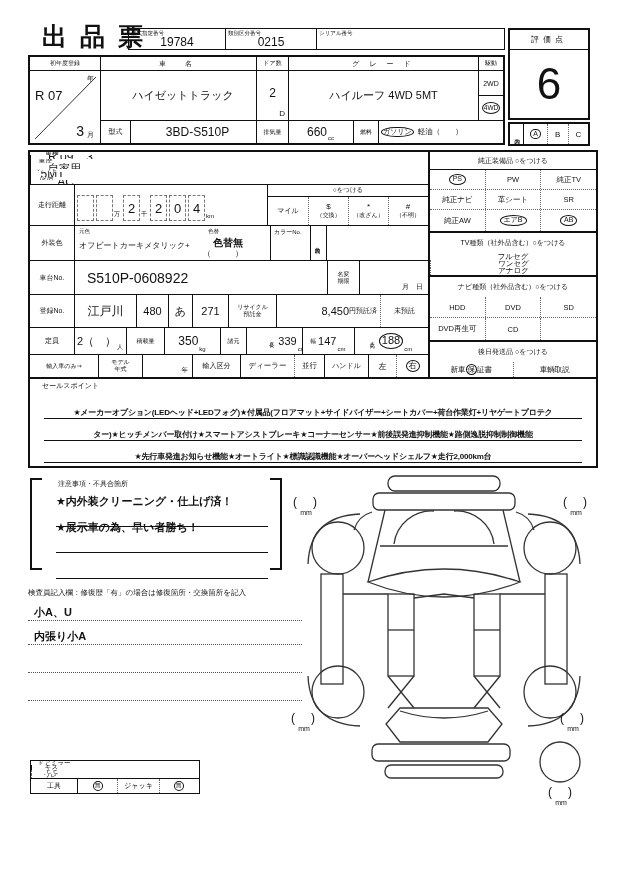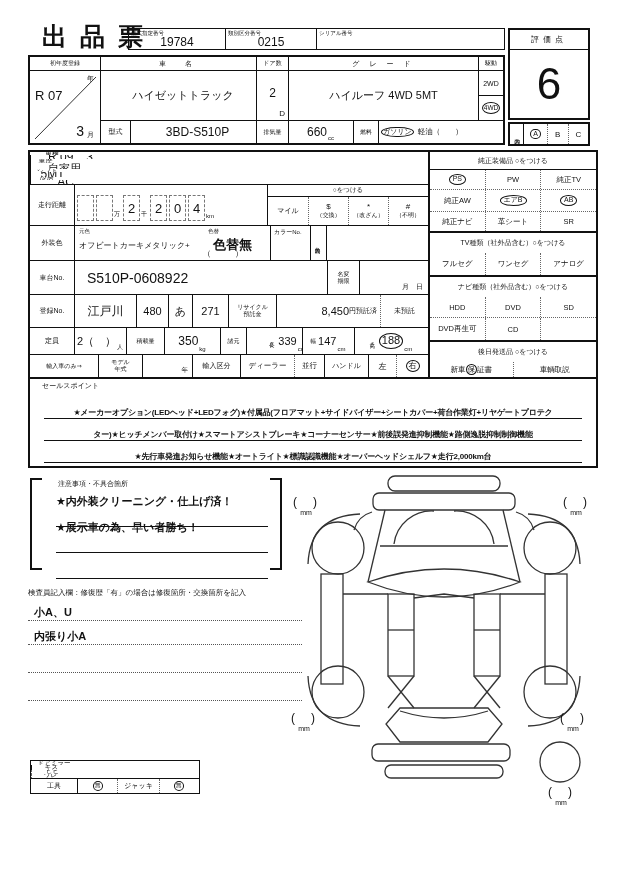--- a/index.html
+++ b/index.html
@@ -230,21 +230,21 @@
         </div>
 
         <div class="row" style="height:35px;">
           <div class="c first" style="width:44px;">
               <span class="lab">外装色</span>
             </div>
           <div class="c left" style="width:196px;">
             <span class="abs" style="left:4px;top:2px;font-size:5.5px;">元色</span>
             <span class="abs" style="left:4px;top:14px;font-size:8px;">オフビートカーキメタリック+</span>
             <span class="abs" style="left:133px;top:2px;font-size:5.5px;">色替</span>
-            <span class="abs" style="left:138px;top:10px;font-size:13px;font-weight:bold;">色替無</span>
+            <span class="abs" style="left:138px;top:10px;font-size:10px;font-weight:bold;">色替無</span>
             <span class="abs" style="left:128px;top:22px;font-size:8px;">（　　　）</span>
           </div>
           <div class="c" style="width:40px;">
               <span class="abs" style="left:3px;top:2px;font-size:6px;">カラーNo.</span>
             </div>
           <div class="c" style="width:16px;">
               <span class="vert lab55">内装色</span>
             </div>
           <div class="c" style="width:102px;"></div>
         </div>
@@ -345,36 +345,36 @@
 
       <div style="flex:1;border-left:2px solid #111;display:flex;flex-direction:column;">
         <div class="sechdr nt" style="height:17px;">純正装備品 ○をつける</div>
         <div class="eqrow solid" style="height:19px;">
           <div class="eq first">
               <span class="circ" style="font-size:7px;">PS</span>
             </div>
           <div class="eq">PW</div>
           <div class="eq">純正TV</div>
         </div>
+        <div class="eqrow" style="height:19px;">
+          <div class="eq first">純正ナビ</div>
+          <div class="eq">革シート</div>
+          <div class="eq">SR</div>
+        </div>
         <div class="eqrow" style="height:21px;">
           <div class="eq first">純正AW</div>
           <div class="eq">
               <span class="circ" style="font-size:7px;">エアB</span>
             </div>
           <div class="eq">
               <span class="circ" style="font-size:7px;">AB</span>
             </div>
         </div>
-        <div class="eqrow" style="height:19px;">
-          <div class="eq first">純正ナビ</div>
-          <div class="eq">革シート</div>
-          <div class="eq">SR</div>
-        </div>
         <div class="sechdr" style="height:20px;">TV種類（社外品含む）○をつける</div>
-        <div class="eqrow" style="height:22px;border-top:none;">
+        <div class="eqrow" style="height:22px;border-top:none;flex-direction:column;">
           <div class="eq first">フルセグ</div>
           <div class="eq">ワンセグ</div>
           <div class="eq">アナログ</div>
         </div>
         <div class="sechdr" style="height:20px;">ナビ種類（社外品含む）○をつける</div>
         <div class="eqrow" style="height:20px;border-top:none;">
           <div class="eq first">HDD</div>
           <div class="eq">DVD</div>
           <div class="eq">SD</div>
         </div>

